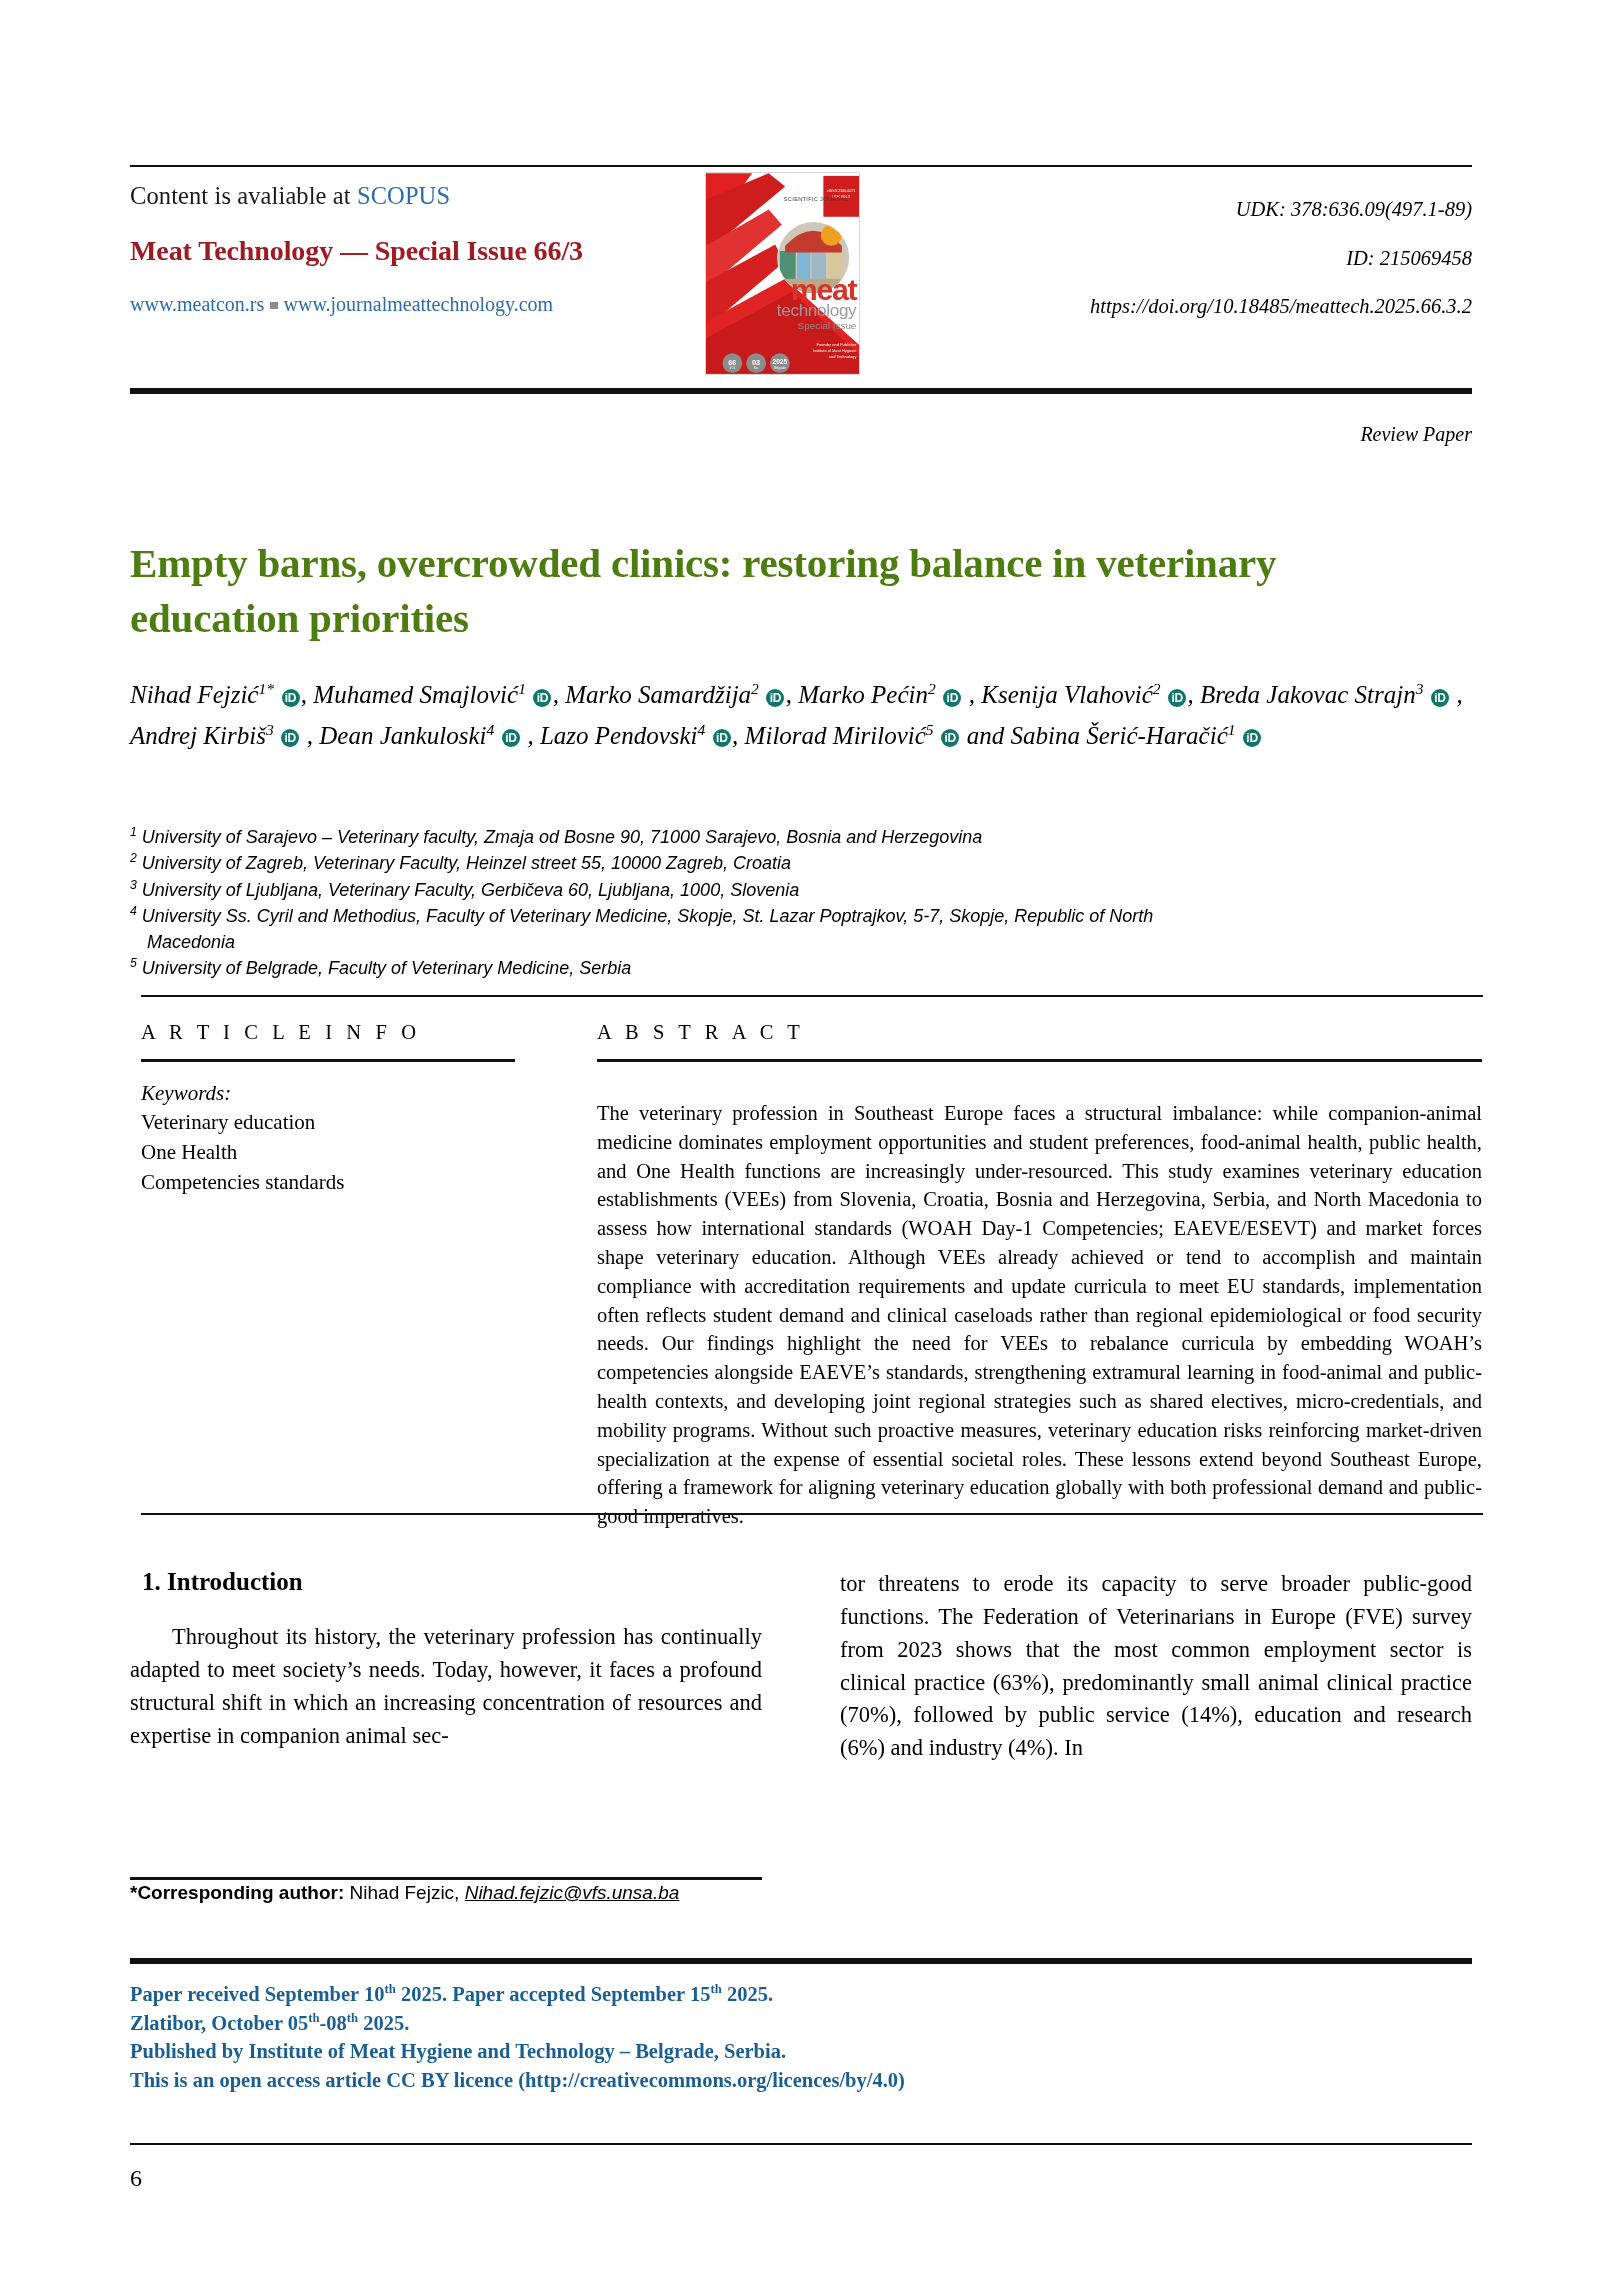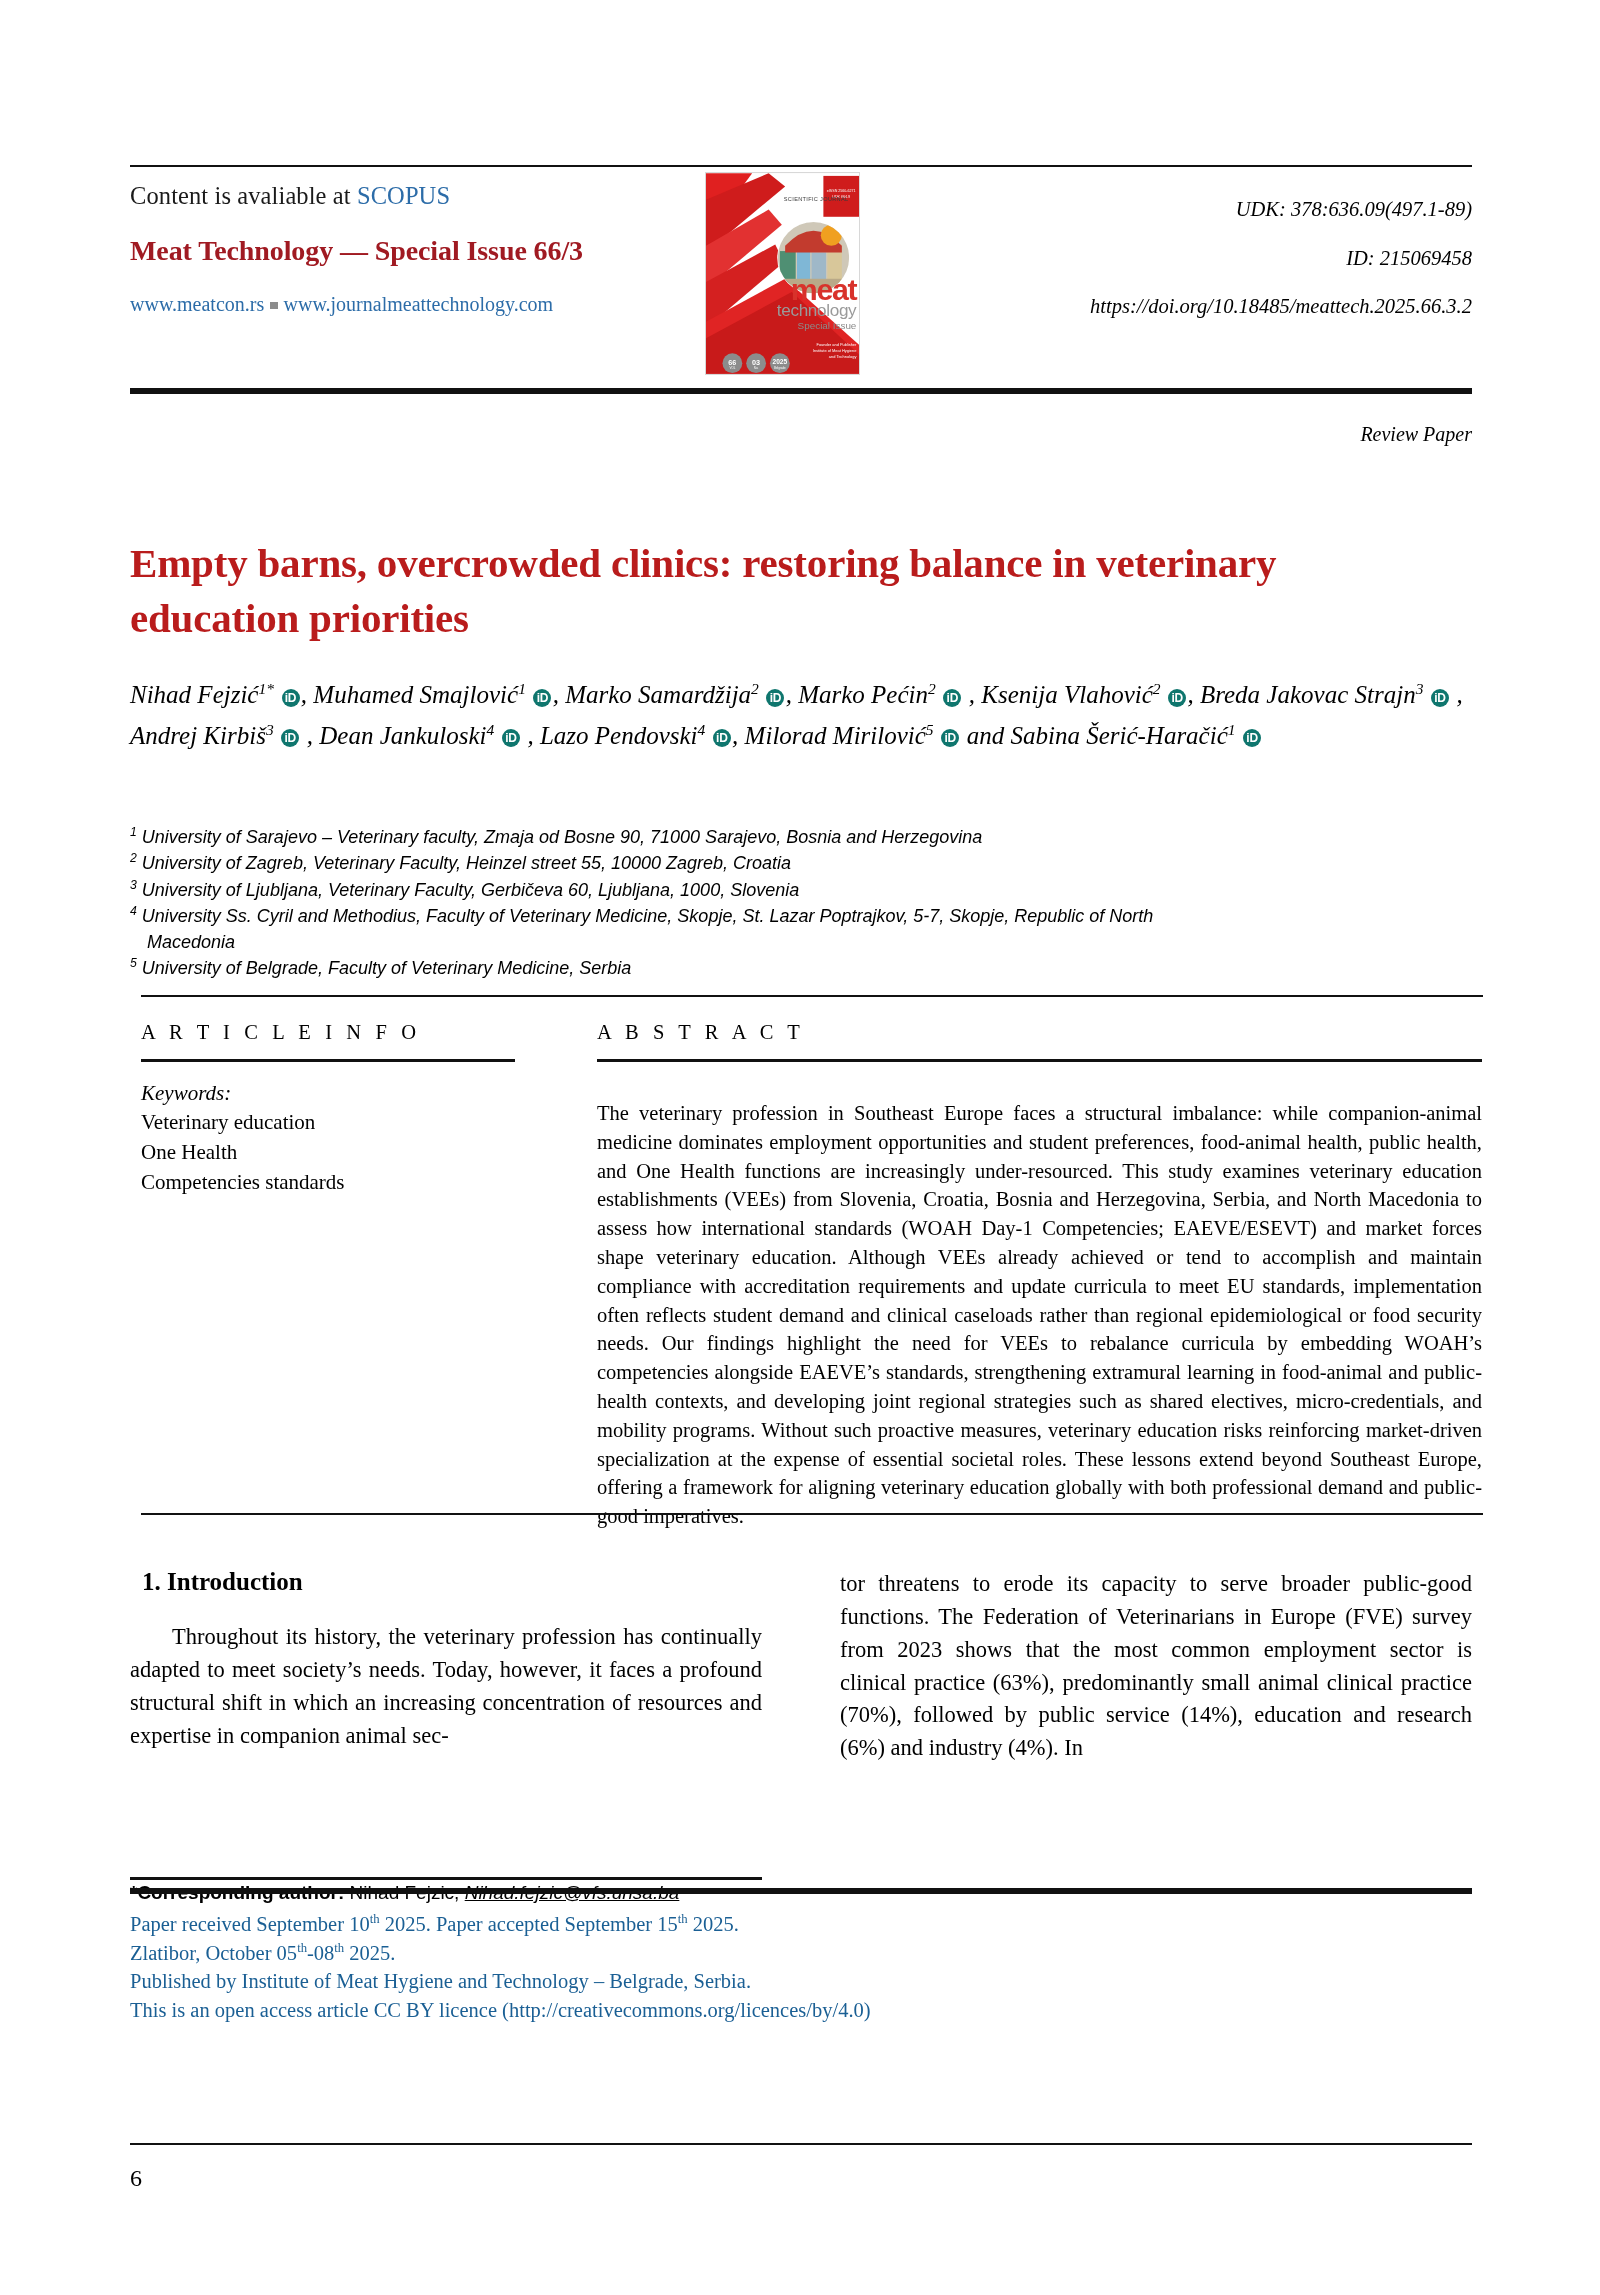--- a/index.html
+++ b/index.html
@@ -129,21 +129,21 @@
     font-style: italic;
     font-size: 20px;
   }
 
   
   #article-title {
     position: absolute;
     left: 130px;
     top: 509px;
     width: 1323px;
-    color: #b91c1c;
+    color: #4d7c0f;
     font-size: 41px;
     font-weight: bold;
     line-height: 1.32;
     letter-spacing: -0.2px;
   }
 
   
   #authors {
     position: absolute;
     left: 130px;
@@ -283,22 +283,23 @@
   #corr-text .corr-label { font-weight: bold; }
   #corr-email {
     font-style: italic;
     text-decoration: underline;
   }
 
   
   #pub-block {
     position: absolute;
     left: 130px;
-    top: 1888px;
-    width: 1342px;
+    top: 1958px;
+    width: 1342px;
+    font-weight: bold;
   }
   #pub-rule { width: 1342px; }
   #pub-lines {
     padding-top: 16px;
     color: #1a5f94;
     font-size: 20.5px;
     line-height: 1.40;
   }
   #pub-lines .sup { font-size: .62em; vertical-align: super; }
 

